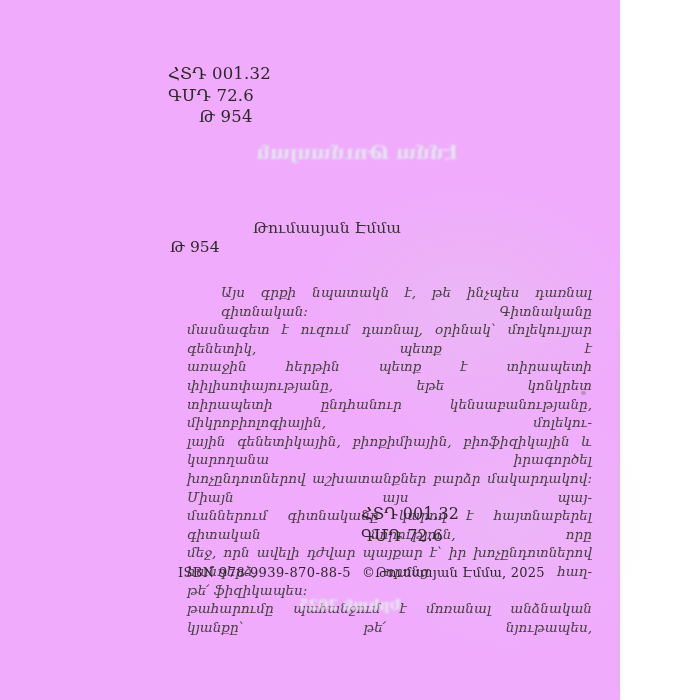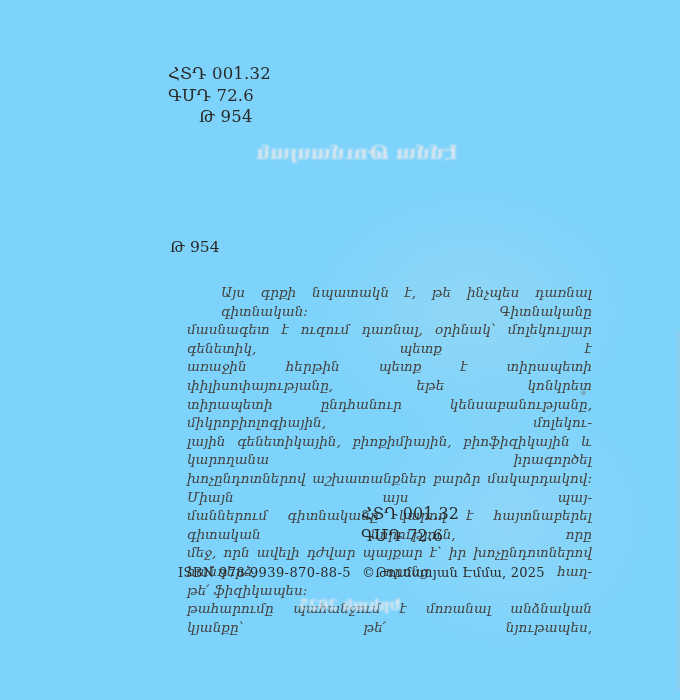--- a/index.html
+++ b/index.html
@@ -6,23 +6,23 @@
     margin: 0;
     padding: 0;
     width: 700px;
     height: 700px;
     background: #ffffff;
     font-family: "DejaVu Serif", "DejaVu Sans", serif;
     overflow: hidden;
   }
   .page {
     position: relative;
-    width: 680px;
+    width: 620px;
     height: 700px;
-    background: #7dd3fc;
+    background: #f0abfc;
     color: #2e2c29;
   }
   
   .bleed-blob-1 {
     position: absolute;
     left: 300px; top: 180px;
     width: 340px; height: 260px;
     background: radial-gradient(ellipse at center, rgba(214,226,219,0.22), rgba(214,226,219,0) 70%);
     pointer-events: none;
   }
@@ -166,20 +166,21 @@
   <div class="speck"></div>
 
   <div class="ghost ghost-top">Էմմա Թումասյան</div>
 
   <div class="top-codes">
     <div>ՀՏԴ 001.32</div>
     <div>ԳՄԴ 72.6</div>
     <div class="indented">Թ 954</div>
   </div>
 
+  <div class="cip-author">Թումասյան Էմմա</div>
   <div class="cip-sign">Թ 954</div>
 
   <div class="annotation">
     <div class="ann-line first">Այս գրքի նպատակն է, թե ինչպես դառնալ գիտնական: Գիտնականը</div>
     <div class="ann-line">մասնագետ է ուզում դառնալ, օրինակ՝ մոլեկուլյար գենետիկ, պետք է</div>
     <div class="ann-line">առաջին հերթին պետք է տիրապետի փիլիսոփայությանը, եթե կոնկրետ</div>
     <div class="ann-line">տիրապետի ընդհանուր կենսաբանությանը, միկրոբիոլոգիային, մոլեկու-</div>
     <div class="ann-line">լային գենետիկային, բիոքիմիային, բիոֆիզիկային և կարողանա իրագործել</div>
     <div class="ann-line">խոչընդոտներով աշխատանքներ բարձր մակարդակով: Միայն այս պայ-</div>
     <div class="ann-line">մաններում գիտնականը կարող է հայտնաբերել գիտական նորություն, որը</div>

